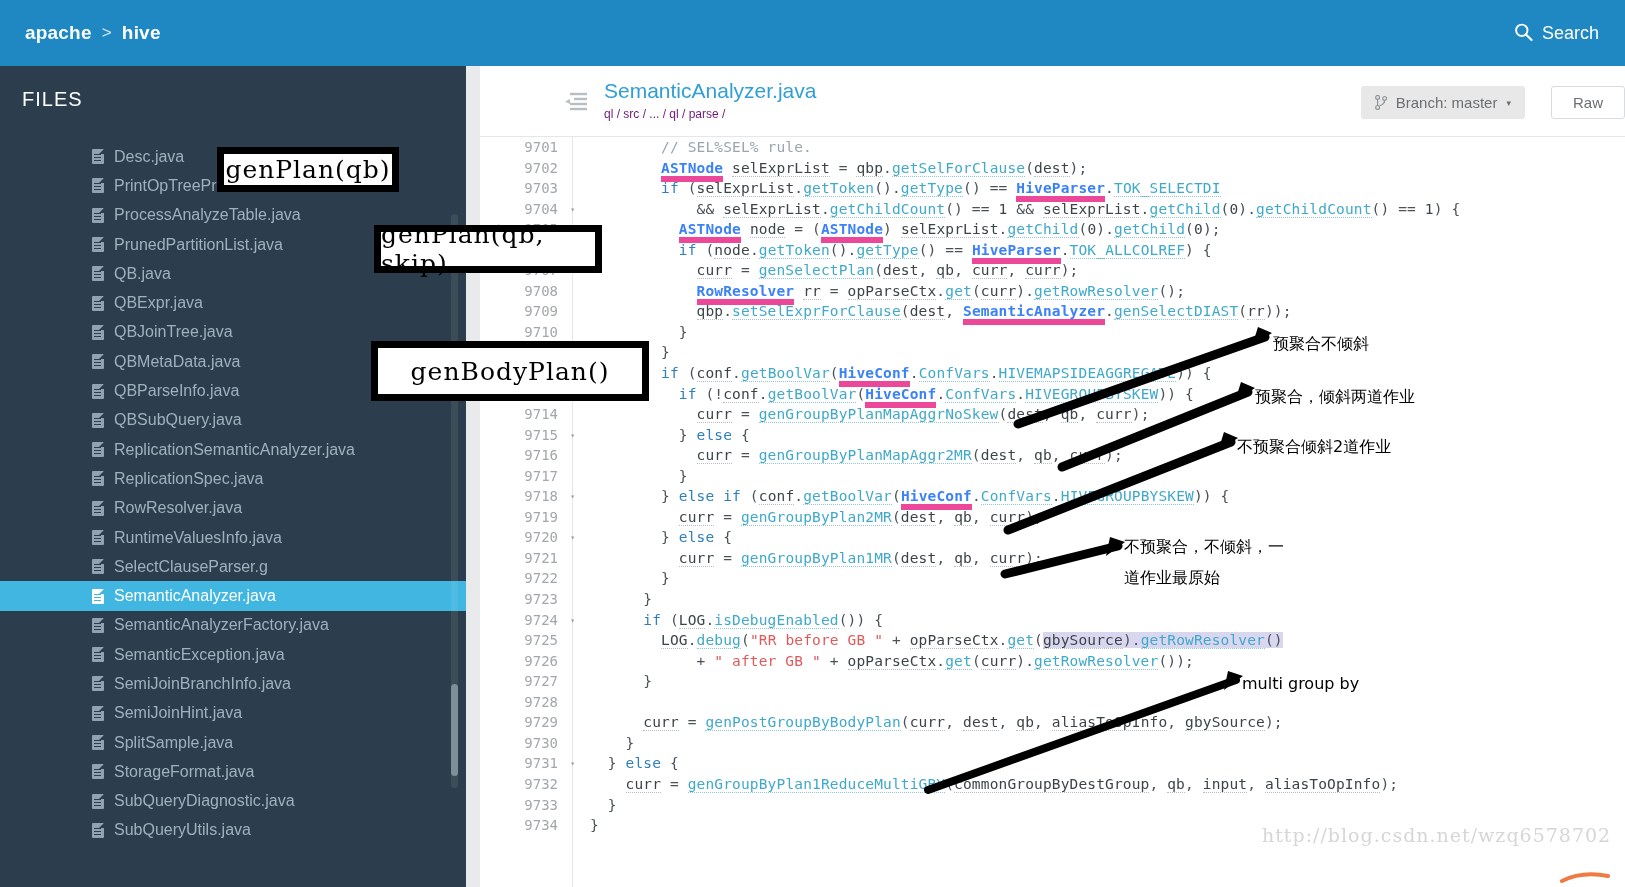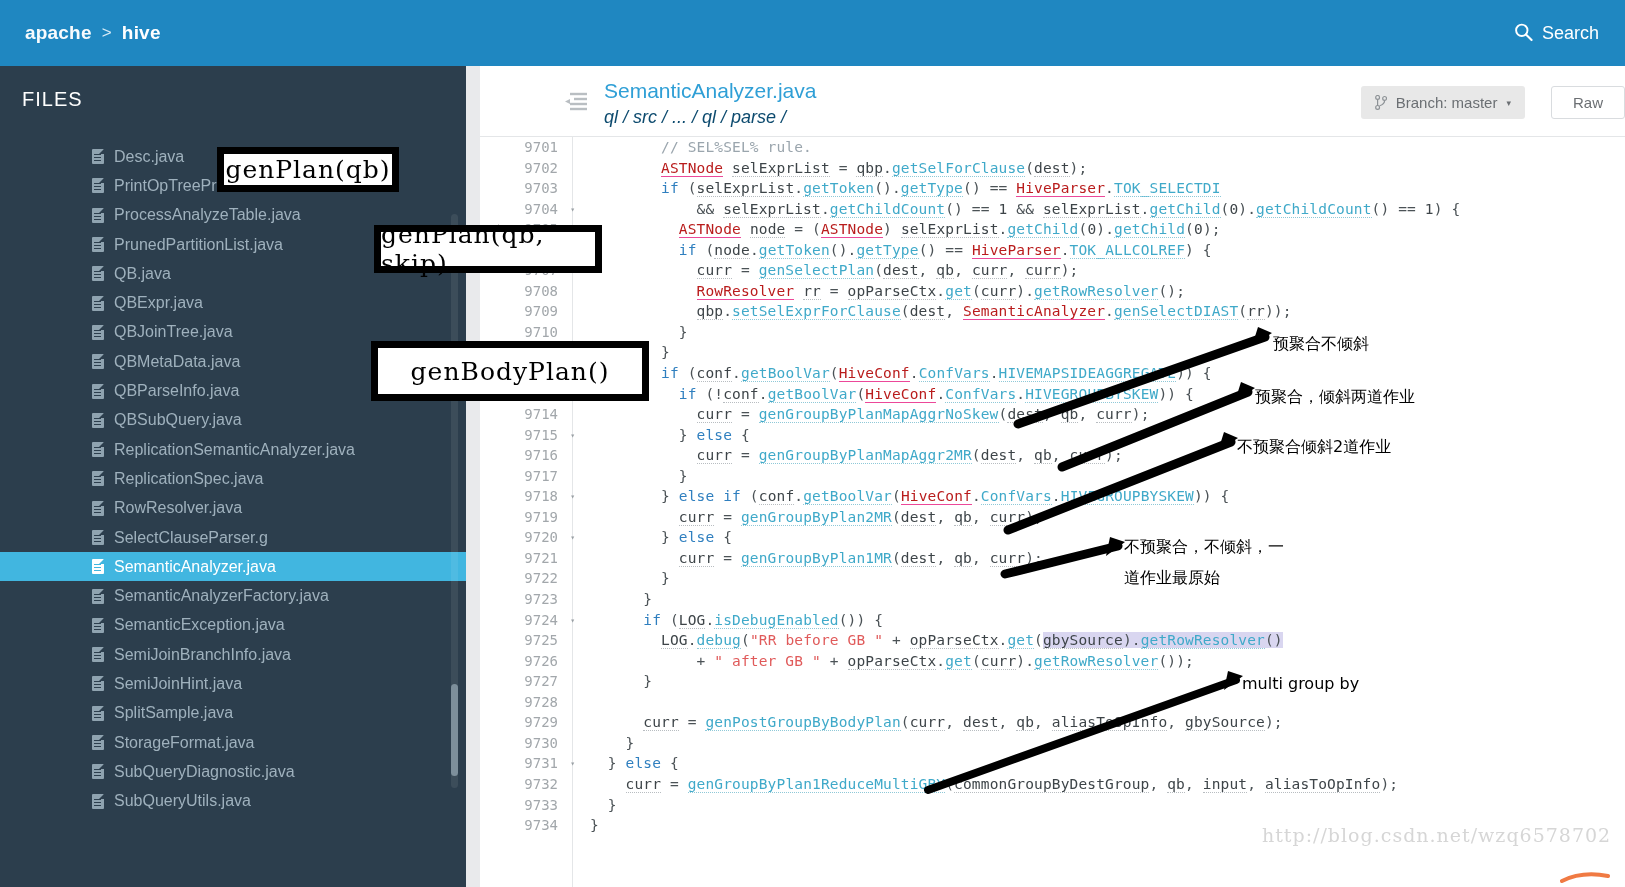--- a/index.html
+++ b/index.html
@@ -129,21 +129,21 @@
   .fh-icon {
     position: absolute; left: 84px; top: 26px;
     width: 24px; height: 19px;
   }
   .fh-title {
     position: absolute; left: 124px; top: 13px;
     font-size: 21px; color: #2f9fd6;
   }
   .fh-path {
     position: absolute; left: 124px; top: 41px;
-    font-size: 18px; color: #0c4a6e; font-style: italic;
+    font-size: 12px; color: #701a75;
   }
   .branch-btn {
     position: absolute; right: 100px; top: 20px;
     height: 33px;
     background: #e8e8e8;
     border-radius: 3px;
     display: flex; align-items: center;
     padding: 0 14px;
     gap: 9px;
     color: #6b6f73;
@@ -205,21 +205,21 @@
     color: #4b5256;
     letter-spacing: .15px;
   }
 
   
   .kw  { color: #2f7fbf; }
   .cm  { color: #9aa5ad; }
   .id  { color: #3d4448; border-bottom: 1px dotted #b8bdc1; }
   .mth { color: #3fa9c9; border-bottom: 1px dotted #8fc9d8; }
   .cst { color: #3fa9c9; border-bottom: 1px dotted #8fc9d8; }
-  .cls { color: #b91c1c; border-bottom: 1px solid #ec4899; }
+  .cls { color: #3b82f6; border-bottom: 6px solid #ec4899; font-weight: bold; }
   .str { color: #e05a5a; }
   .num { color: #3d4448; }
   .hl  { background: #d9d6f0; }
 
   
   .anno-box {
     position: absolute;
     background: #ffffff;
     border: 7px solid #000000;
     font-family: "DejaVu Serif", "Liberation Serif", serif;
@@ -326,20 +326,24 @@
         <div class="file-row">
           <span class="doc-icon"></span>
           <span>ReplicationSpec.java</span>
         </div>
         <div class="file-row">
           <span class="doc-icon"></span>
           <span>RowResolver.java</span>
         </div>
         <div class="file-row">
           <span class="doc-icon"></span>
+          <span>RuntimeValuesInfo.java</span>
+        </div>
+        <div class="file-row">
+          <span class="doc-icon"></span>
           <span>SelectClauseParser.g</span>
         </div>
         <div class="file-row selected">
           <span class="doc-icon"></span>
           <span>SemanticAnalyzer.java</span>
         </div>
         <div class="file-row">
           <span class="doc-icon"></span>
           <span>SemanticAnalyzerFactory.java</span>
         </div>

